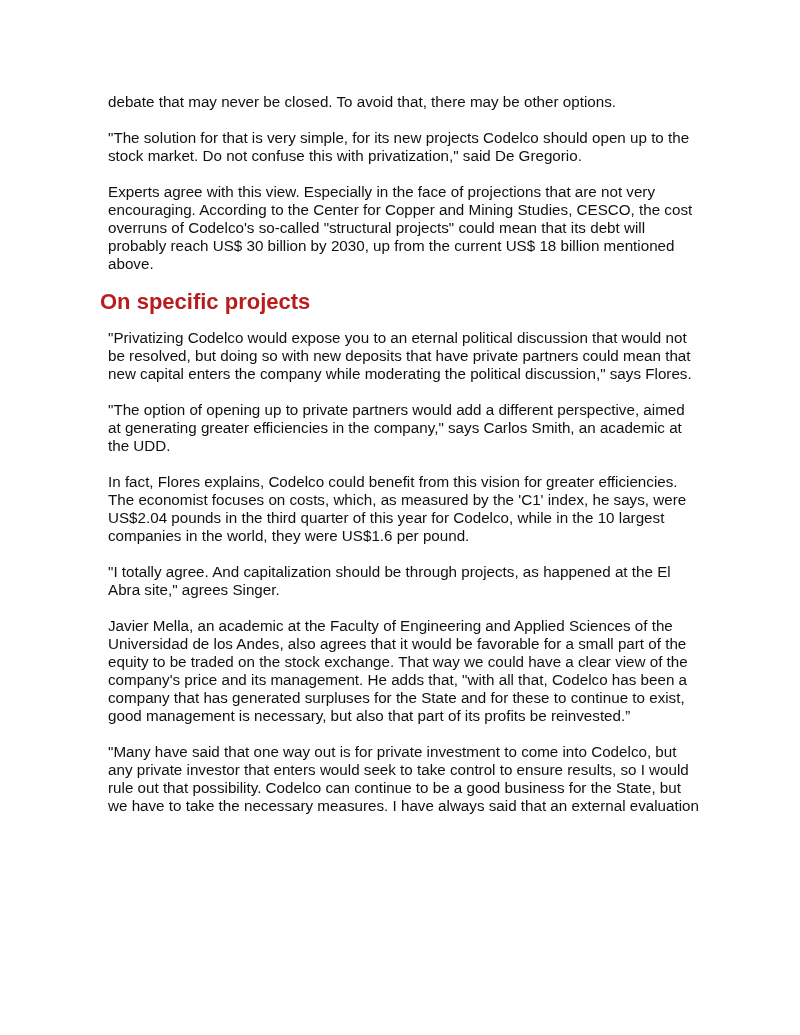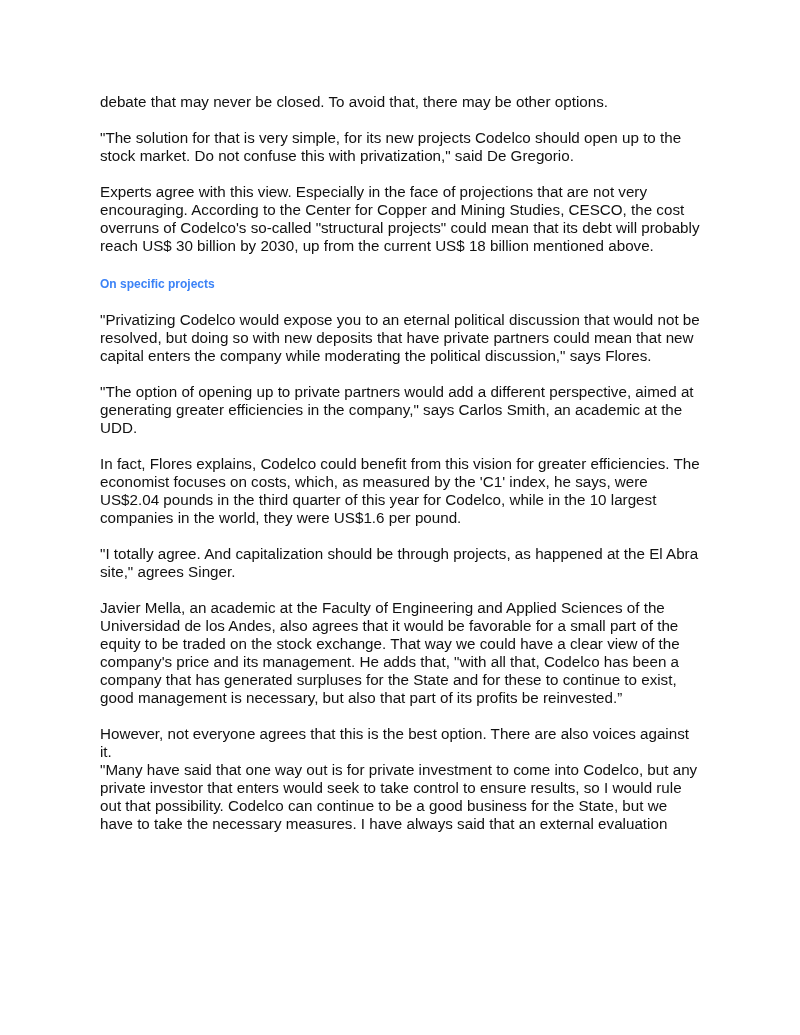--- a/index.html
+++ b/index.html
@@ -17,46 +17,45 @@
     position: absolute;
     left: 100px;
     top: 93px;
     width: 600px;
     font-family: "Liberation Sans", sans-serif;
     font-size: 15.2px;
     line-height: 18px;
     color: #111111;
   }
   .page p {
-    margin: 0 0 18px 0;
+    margin: 0 0 18px 8px;
     padding: 0;
   }
   .page p.tight {
     margin-bottom: 0;
   }
   .page h2 {
     font-family: "Liberation Sans", sans-serif;
-    font-size: 12px;
+    font-size: 22px;
     font-weight: bold;
     line-height: 22px;
     margin: 6px 0 16px 0;
     padding: 0;
-    color: #3b82f6;
+    color: #b91c1c;
   }
 </style>
 </head>
 <body>
 
 <div class="page">
   <p>debate that may never be closed. To avoid that, there may be other options.</p>
   <p>"The solution for that is very simple, for its new projects Codelco should open up to the stock market. Do not confuse this with privatization," said De Gregorio.</p>
   <p>Experts agree with this view. Especially in the face of projections that are not very encouraging. According to the Center for Copper and Mining Studies, CESCO, the cost overruns of Codelco's so-called "structural projects" could mean that its debt will probably reach US$ 30 billion by 2030, up from the current US$ 18 billion mentioned above.</p>
 
   <h2>On specific projects</h2>
 
   <p>"Privatizing Codelco would expose you to an eternal political discussion that would not be resolved, but doing so with new deposits that have private partners could mean that new capital enters the company while moderating the political discussion," says Flores.</p>
   <p>"The option of opening up to private partners would add a different perspective, aimed at generating greater efficiencies in the company," says Carlos Smith, an academic at the UDD.</p>
   <p>In fact, Flores explains, Codelco could benefit from this vision for greater efficiencies. The economist focuses on costs, which, as measured by the 'C1' index, he says, were US$2.04 pounds in the third quarter of this year for Codelco, while in the 10 largest companies in the world, they were US$1.6 per pound.</p>
   <p>"I totally agree. And capitalization should be through projects, as happened at the El Abra site," agrees Singer.</p>
   <p>Javier Mella, an academic at the Faculty of Engineering and Applied Sciences of the Universidad de los Andes, also agrees that it would be favorable for a small part of the equity to be traded on the stock exchange. That way we could have a clear view of the company's price and its management. He adds that, "with all that, Codelco has been a company that has generated surpluses for the State and for these to continue to exist, good management is necessary, but also that part of its profits be reinvested.”</p>
-  <p class="tight">However, not everyone agrees that this is the best option. There are also voices against it.</p>
   <p>"Many have said that one way out is for private investment to come into Codelco, but any private investor that enters would seek to take control to ensure results, so I would rule out that possibility. Codelco can continue to be a good business for the State, but we have to take the necessary measures. I have always said that an external evaluation</p>
 </div>
 
 </body></html>

